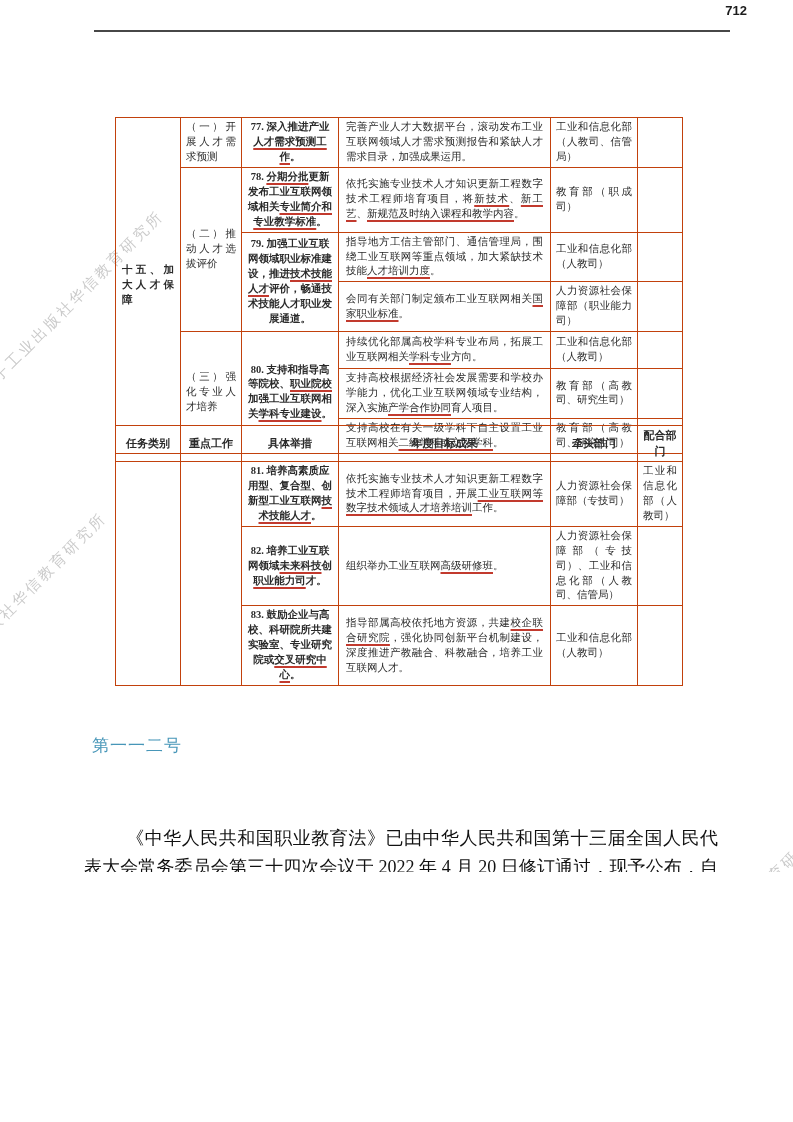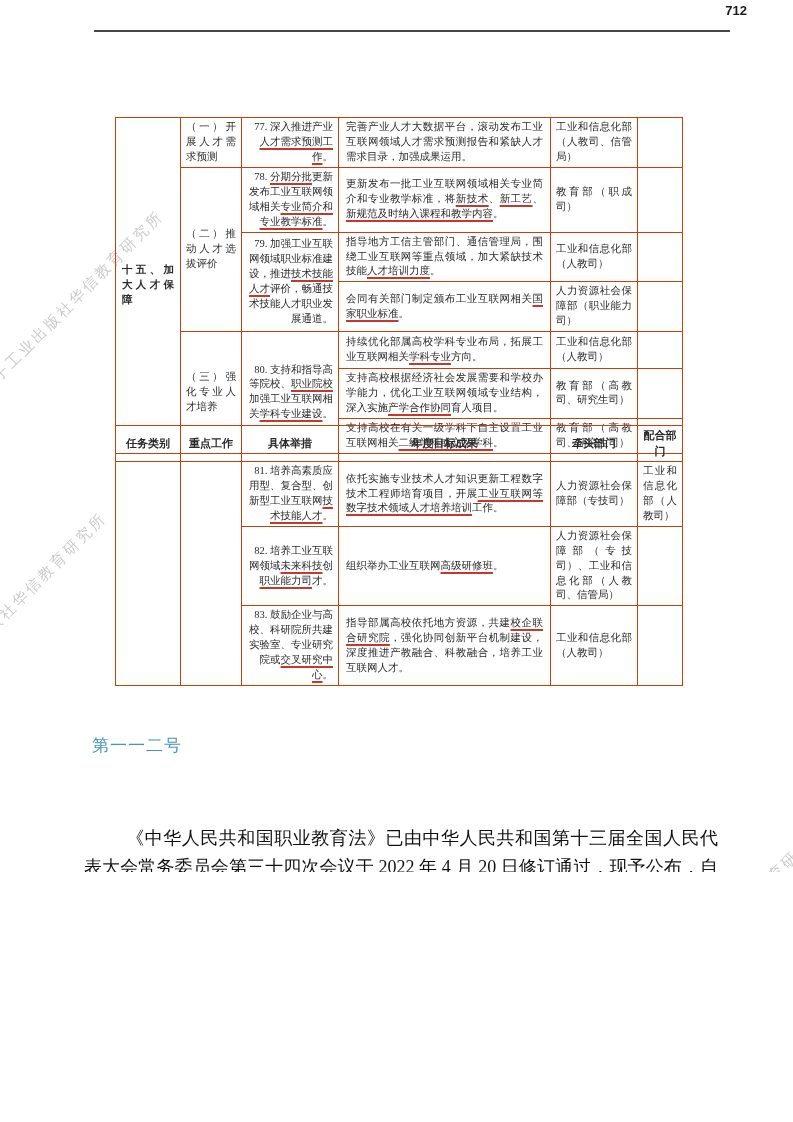--- a/index.html
+++ b/index.html
@@ -29,21 +29,21 @@
   }
   table.plan td,table.plan th{
     border:1px solid #c2410c;vertical-align:middle;padding:2px 5px;overflow:hidden;
     word-break:break-all;
   }
   table.plan th{font-weight:700;font-size:11px;text-align:center;padding:2px 1px;}
   .t1{position:absolute;left:115px;top:117px;}
   .t2{position:absolute;left:115px;top:425px;}
   .c1{font-weight:700;text-align:justify;padding:2px 6px !important;}
   .c2{text-align:justify;}
-  .c3{text-align:right;}
+  .c3{text-align:center;font-weight:bold;}
   .c4{text-align:justify;padding:2px 7px !important;}
   .c5{text-align:justify;}
   .c6{}
   
   .rl{
     text-decoration:underline;
     text-decoration-color:#c23a2e;
     text-decoration-thickness:1.6px;
     text-underline-offset:2.5px;
   }
@@ -93,21 +93,21 @@
         <td class="c1" rowspan="7">十五、加大人才保障</td>
         <td class="c2">（一）开展人才需求预测</td>
         <td class="c3"><span>77. 深入推进产业</span><span class="rl">人才需求预测工作</span><span>。</span></td>
         <td class="c4"><span>完善产业人才大数据平台，滚动发布工业互联网领域人才需求预测报告和紧缺人才需求目录，加强成果运用。</span></td>
         <td class="c5">工业和信息化部（人教司、信管局）</td>
         <td class="c6"></td>
       </tr>
       <tr style="height:57px">
         <td class="c2" rowspan="3">（二）推动人才选拔评价</td>
         <td class="c3"><span>78. </span><span class="rl">分期分批</span><span>更新发布工业互联网领域相关</span><span class="rl">专业简介和专业教学标准</span><span>。</span></td>
-        <td class="c4"><span>更新发布一批工业互联网领域相关专业简介和专业教学标准，将</span><span class="rl">新技术</span><span>、</span><span class="rl">新工艺</span><span>、</span><span class="rl">新规范及时纳入课程和教学内容</span><span>。</span></td>
+        <td class="c4"><span>依托实施专业技术人才知识更新工程数字技术工程师培育项目，将</span><span class="rl">新技术</span><span>、</span><span class="rl">新工艺</span><span>、</span><span class="rl">新规范及时纳入课程和教学内容</span><span>。</span></td>
         <td class="c5">教育部（职成司）</td>
         <td class="c6"></td>
       </tr>
       <tr style="height:46px">
         <td class="c3" rowspan="2"><span>79. 加强工业互联网领域职业标准建设，推进</span><span class="rl">技术技能人才</span><span>评价，畅通技术技能人才职业发展通道。</span></td>
         <td class="c4"><span>指导地方工信主管部门、通信管理局，围绕工业互联网等重点领域，加大紧缺技术技能</span><span class="rl">人才培训力度</span><span>。</span></td>
         <td class="c5">工业和信息化部（人教司）</td>
         <td class="c6"></td>
       </tr>
       <tr style="height:41px">

